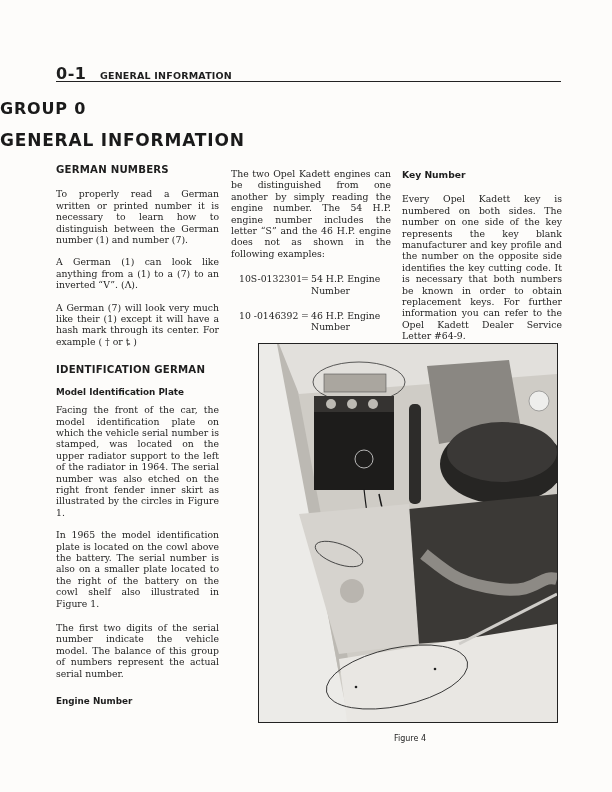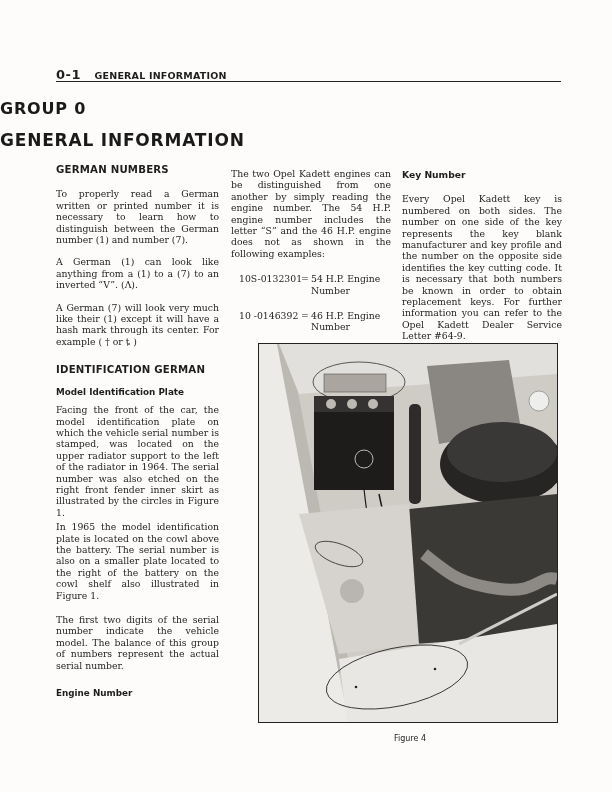--- a/index.html
+++ b/index.html
@@ -6,21 +6,21 @@
   body {
     width: 612px; height: 792px; position: relative; overflow: hidden;
     background: #fdfcfa; color: #1e1e1e;
     font-family: "DejaVu Serif", serif;
   }
   .running-head {
     position: absolute; left: 56px; top: 64px; width: 505px;
     border-bottom: 1.6px solid #222; height: 17px;
     font-family: "DejaVu Sans", sans-serif; font-weight: bold;
   }
-  .running-head .pg { font-size: 13px; letter-spacing: 0.5px; }
+  .running-head .pg { font-size: 16px; letter-spacing: 0.5px; }
   .running-head .sec { font-size: 9.5px; margin-left: 8px; letter-spacing: 0.2px; }
   .title {
     position: absolute; left: 0; width: 612px; text-align: left;
     font-family: "DejaVu Sans", sans-serif; font-weight: bold; color: #1a1a1a;
     letter-spacing: 0.8px;
   }
   .t1 { top: 99px; font-size: 16px; }
   .t2 { top: 130px; font-size: 17px; }
   .col { position: absolute; font-size: 9.3px; line-height: 11.4px; }
   .col p { margin: 0 0 11px 0; text-align: justify; }
@@ -61,21 +61,21 @@
 <div class="title t2">GENERAL INFORMATION</div>
 
 <div class="col c1">
   <div class="h-major">GERMAN NUMBERS</div>
   <p>To properly read a German written or printed number it is necessary to learn how to distinguish between the German number (1) and number (7).</p>
   <p>A German (1) can look like anything from a (1) to a (7) to an inverted “V”. (Λ).</p>
   <p style="margin-bottom:17px">A German (7) will look very much like their (1) except it will have a hash mark through its center. For example ( † or ȶ )</p>
 
   <div class="h-major" style="margin-bottom:11px">IDENTIFICATION GERMAN</div>
   <div class="h-minor" style="margin-bottom:6px">Model Identification Plate</div>
-  <p style="margin-bottom:3px">Facing the front of the car, the model identification plate on which the vehicle serial number is stamped, was located on the upper radiator support to the left of the radiator in 1964. The serial number was also etched on the right front fender inner skirt as illustrated by the circles in Figure 1.</p>
+  <p style="margin-bottom:11px">Facing the front of the car, the model identification plate on which the vehicle serial number is stamped, was located on the upper radiator support to the left of the radiator in 1964. The serial number was also etched on the right front fender inner skirt as illustrated by the circles in Figure 1.</p>
   <p style="margin-bottom:13px">In 1965 the model identification plate is located on the cowl above the battery. The serial number is also on a smaller plate located to the right of the battery on the cowl shelf also illustrated in Figure 1.</p>
   <p style="margin-bottom:17px">The first two digits of the serial number indicate the vehicle model. The balance of this group of numbers represent the actual serial number.</p>
 
   <div class="h-minor" style="margin-bottom:13px">Engine Number</div>
 </div>
 
 <div class="col c2">
   <p style="margin-bottom:14px">The two Opel Kadett engines can be distinguished from one another by simply reading the engine number. The 54 H.P. engine number includes the letter “S” and the 46 H.P. engine does not as shown in the following examples:</p>
   <div class="example">
     <span class="code">10S-0132301</span>

